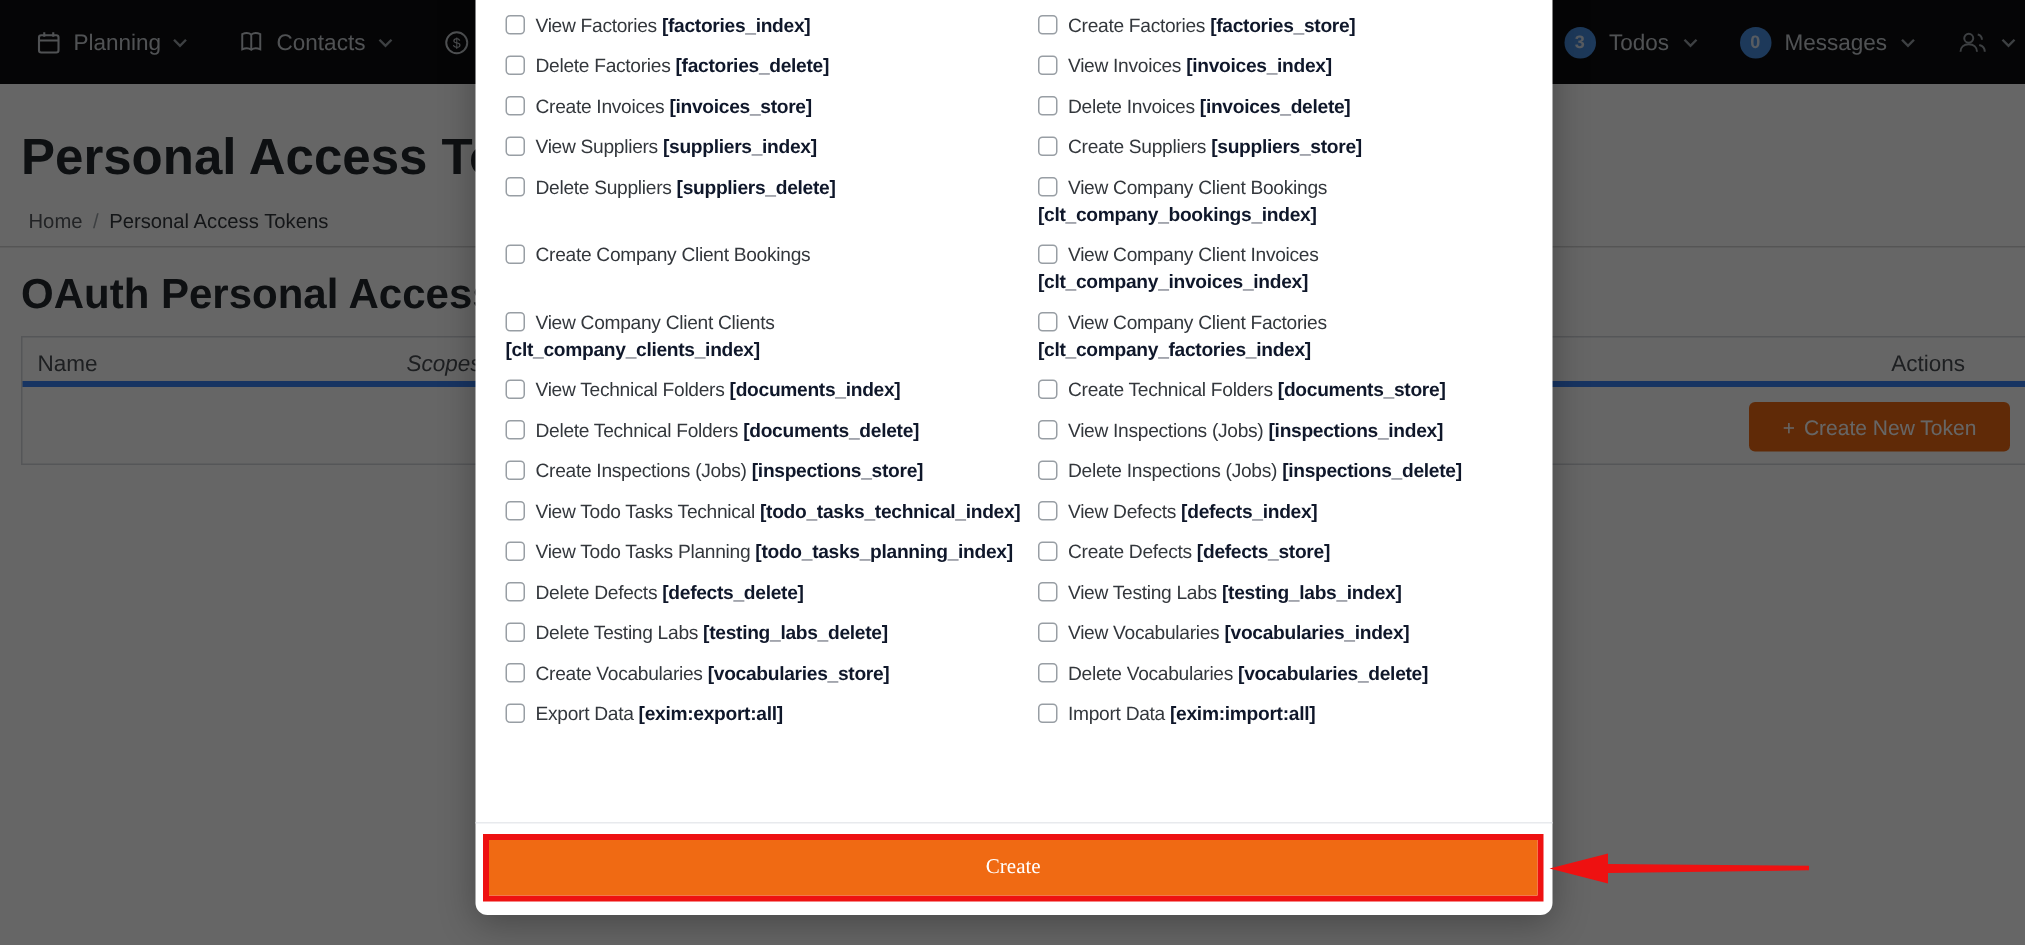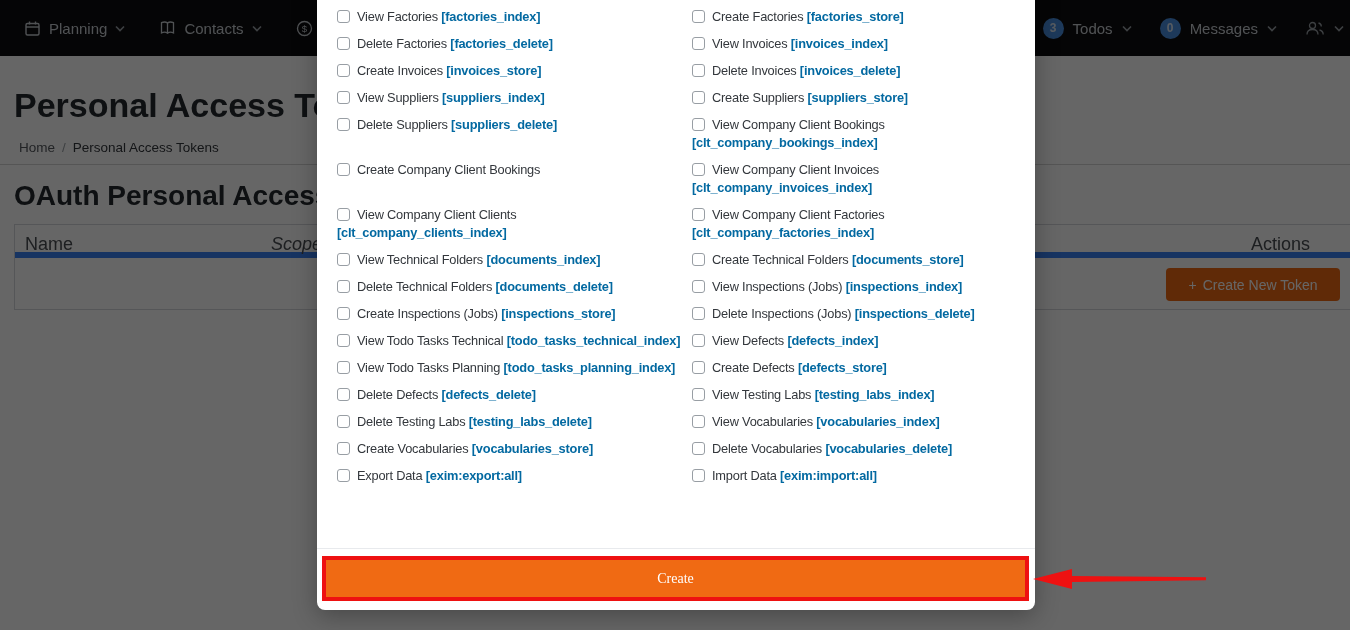--- a/index.html
+++ b/index.html
@@ -31,21 +31,21 @@
   .breadcrumb { position:absolute; left:19px; top:84px; font-size:13.5px; color:#55595e; white-space:nowrap; }
   .breadcrumb .sep { margin:0 7px; color:#9aa0a5; }
   .breadcrumb .current { color:#33373c; }
   .rule { position:absolute; left:0; top:108px; width:1350px; height:0; border-top:1px solid #d5d5d5; }
   h2.section-title { position:absolute; left:14px; top:124px; font-size:28px; font-weight:600; color:#24292e; white-space:nowrap; }
 
   .panel {
     position:absolute; left:14px; top:168px; width:1336px; height:86px;
     border:1px solid #d4d8db; border-right:none;
   }
-  .thead { position:relative; height:33px; border-bottom:6px solid #3b82f6; font-size:18px; color:#4a4e53; }
+  .thead { position:relative; height:33px; border-bottom:4px solid #3b82f6; font-size:15px; color:#4a4e53; }
   .th { position:absolute; top:9px; }
   .th-name { left:10px; }
   .th-scopes { left:256px;font-style:italic; }
   .th-actions { right:40px; }
   .trow { position:relative; height:52px; }
   .btn-new-token {
     position:absolute; right:10px; top:10px; width:174px; height:33px;
     background:var(--orange,#f06a13); border:none; border-radius:4px;
     color:#fff; font-size:14px; font-family:inherit; cursor:pointer;
     display:flex; align-items:center; justify-content:center; gap:6px;
@@ -63,21 +63,21 @@
   .perm-grid {
     position:absolute; left:20px; right:18px; top:28px;
     display:grid; grid-template-columns:355px 1fr; row-gap:9px; align-items:start;
   }
   .perm { display:block; font-size:12.8px; letter-spacing:-0.2px; line-height:18px; color:#33373c; white-space:nowrap; cursor:pointer; overflow:visible; }
   .perm input[type="checkbox"] {
     appearance:none; -webkit-appearance:none;
     width:13px; height:13px; border:1px solid #989ea4; border-radius:3px; background:#fff;
     vertical-align:-2px; margin:0 7px 0 0; cursor:pointer;
   }
-  .perm .scope { font-weight:700; color:#0369a1; }
+  .perm .scope { font-weight:700; color:#0f172a; }
   .perm.wrap .scope { display:block; }
 
   .modal-footer-rule { position:absolute; left:0; right:0; top:568px; border-top:1px solid #e8eaed; }
   .annotation-highlight {
     position:absolute; left:5px; top:576px; width:707px; height:45px;
     border:4px solid var(--red,#ee1111); background:var(--red,#ee1111);
   }
   .btn-create {
     width:100%; height:100%; border:none; background:var(--orange,#f06a13);
     color:#fff; font-size:14px; font-family:Liberation Serif, serif; cursor:pointer;

